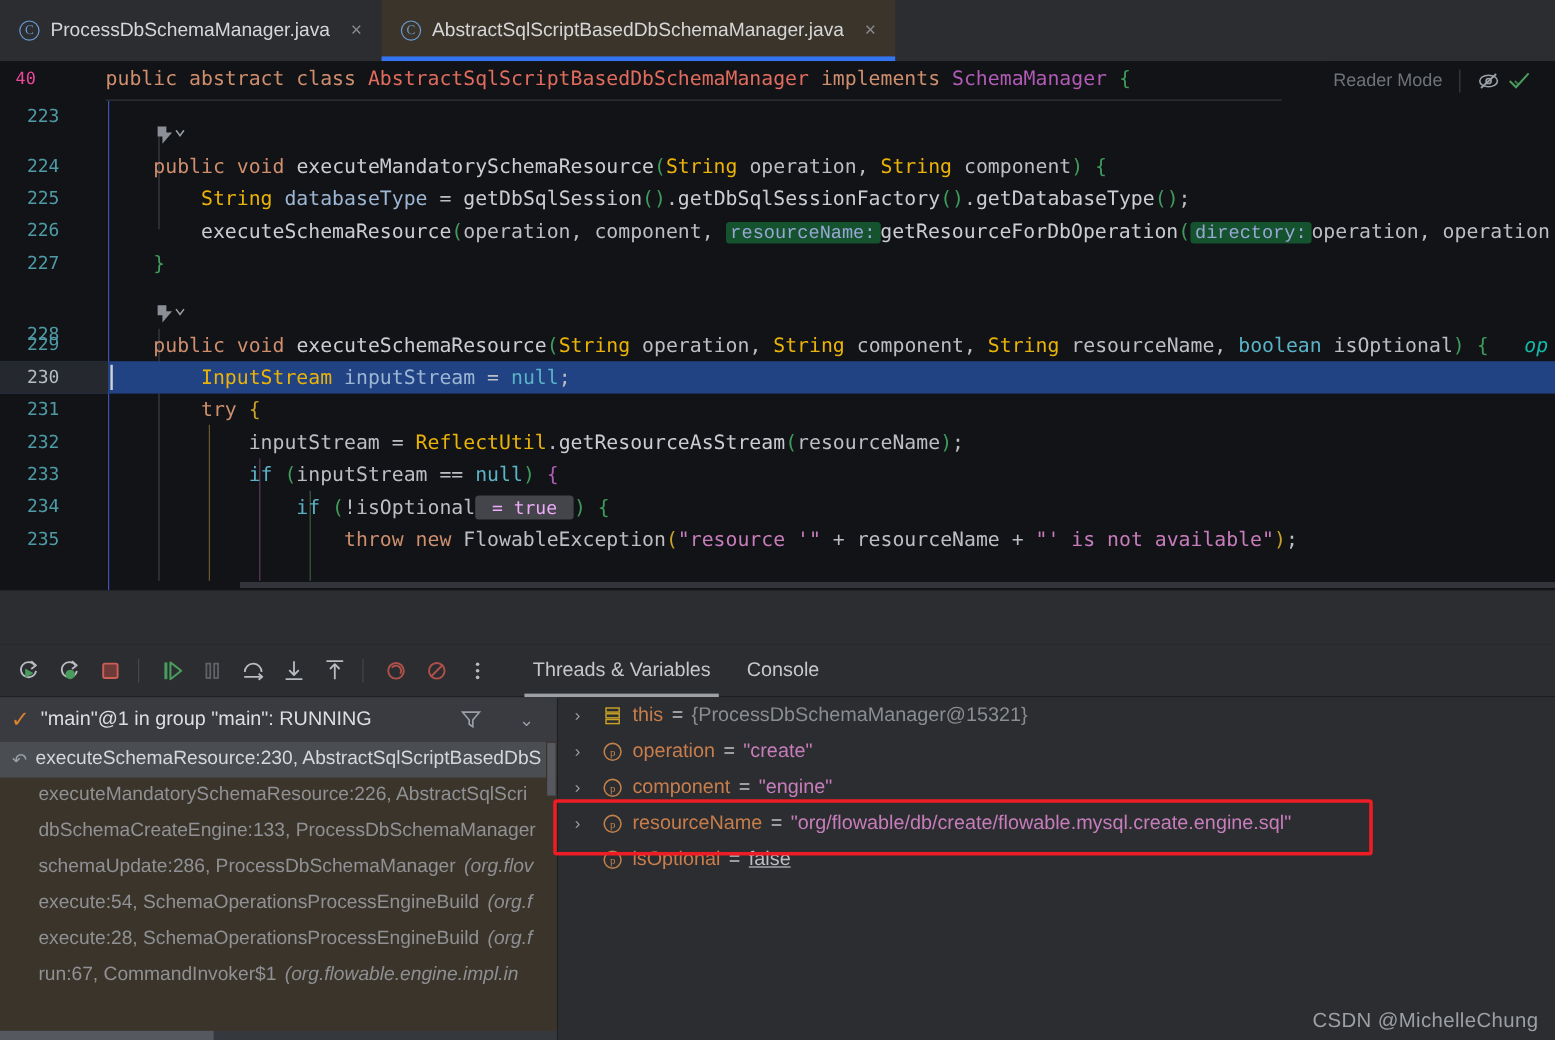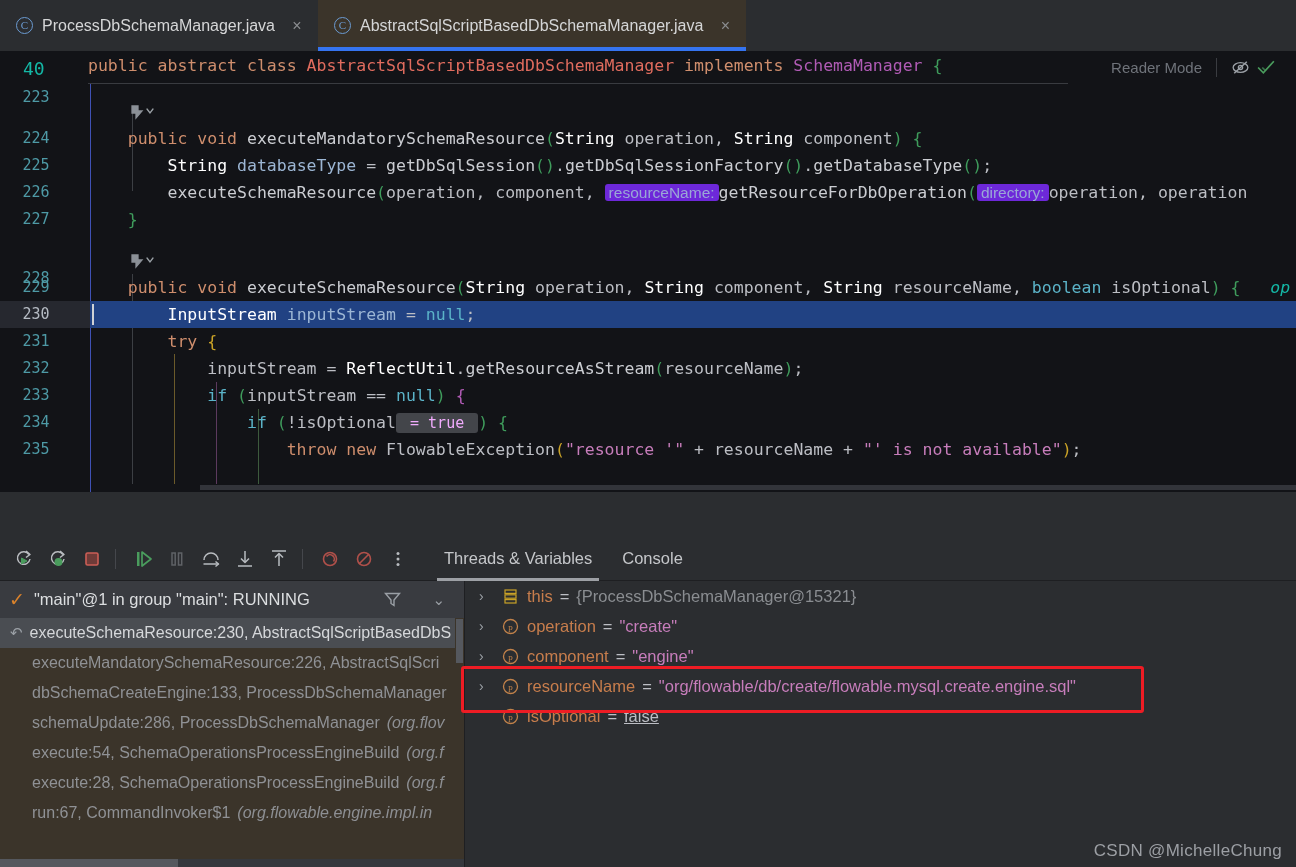--- a/index.html
+++ b/index.html
@@ -37,22 +37,22 @@
     font-size: 16px; color: #8b8d90; margin-left: 6px;
     width: 14px; text-align: center;
   }
 
   
   .sticky {
     position: absolute; top: 51px; left: 0; width: 1296px; height: 33px;
     background: #121317;
   }
   .sticky .lnum {
-    position: absolute; left: 23px; top: 7px;
-    font-family: "DejaVu Sans Mono", monospace; font-size: 18px; color: #14b8a6;
+    position: absolute; left: 13px; top: 7px;
+    font-family: "DejaVu Sans Mono", monospace; font-size: 14px; color: #ec4899;
   }
   .sticky .code {
     position: absolute; left: 88px; top: 5px;
     font-family: "DejaVu Sans Mono", monospace; font-size: 16.5px;
     white-space: pre;
   }
   .sticky .underline {
     position: absolute; left: 88px; bottom: 0; width: 980px; height: 1px;
     background: #393b40;
   }
@@ -108,29 +108,29 @@
     position: absolute; width: 30px; height: 20px;
     color: #9aa0a6; font-size: 15px;
   }
 
   
   .hint {
     background: #43454a; color: #f0abfc; border-radius: 3px;
     padding: 1px 5px; font-family: "DejaVu Sans Mono", monospace; font-size: 15px;
   }
   .param-hint {
-    background: #6d28d9; color: #9aa7d6; border-radius: 3px;
-    padding: 0px 4px; font-family: Liberation Sans, sans-serif; font-size: 15.5px;
+    background: #14532d; color: #9aa7d6; border-radius: 3px;
+    padding: 0px 4px; font-family: Liberation Mono, monospace; font-size: 15.5px;
   }
   .inline-italic { color: #14b8a6; font-style: italic; }
 
   
   .kw   { color: #cf8e6d; }
   .kw2  { color: #5bb3c8; }
-  .type { color: #ffffff; }
+  .type { color: #eab308; }
   .fn   { color: #cbcdd2; }
   .var  { color: #9cb6d4; }
   .plain{ color: #bcbec4; }
   .par  { color: #3f9c5c; }
   .bra  { color: #c9a227; }
   .bra2 { color: #b05bb5; }
   .str  { color: #c77dbb; }
   .cls  { color: #e06c5e; }
   .nullk{ color: #5bb3c8; }
   .editor-hthumb {

